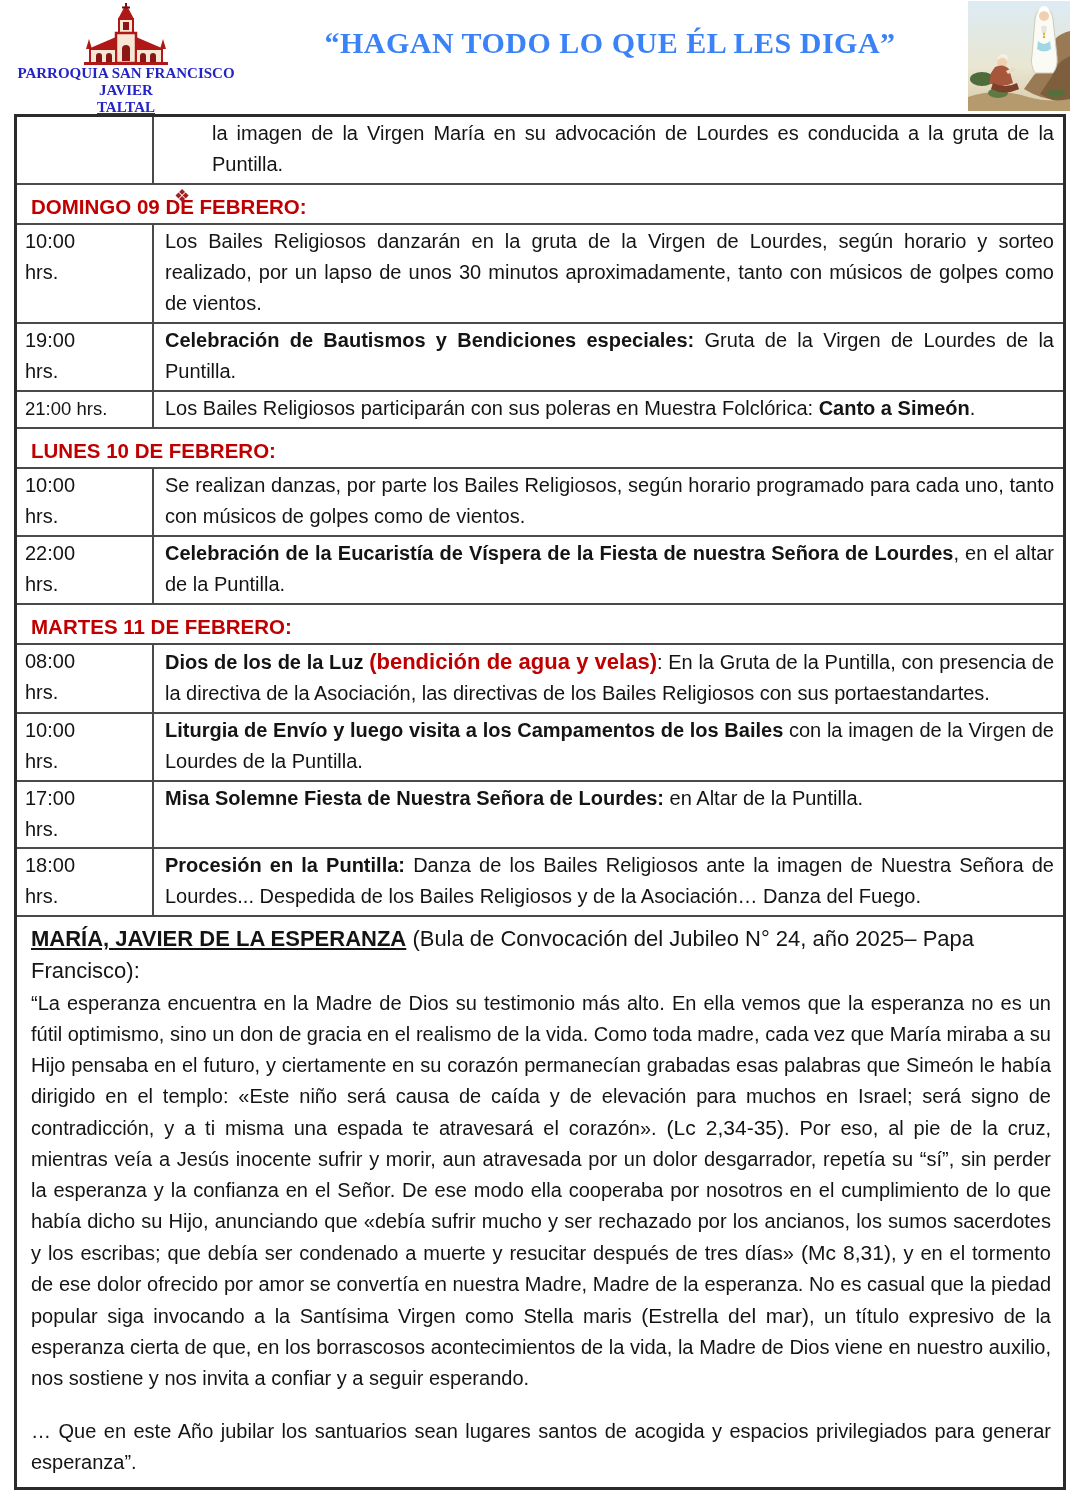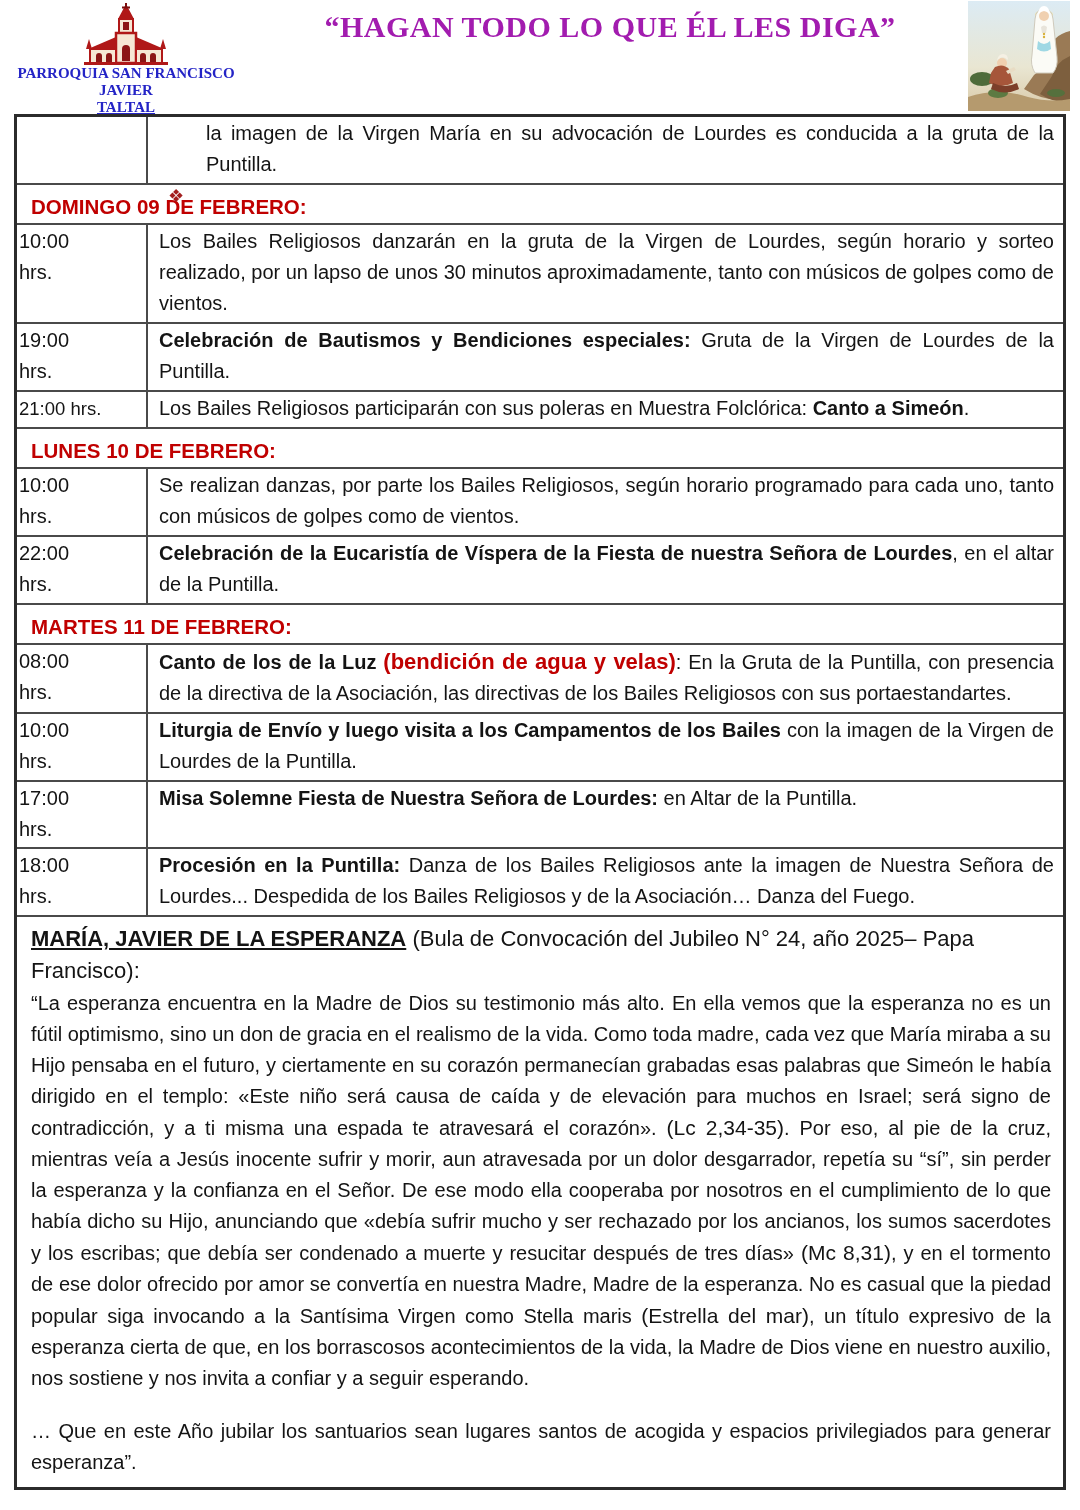--- a/index.html
+++ b/index.html
@@ -8,28 +8,28 @@
     font-family:"Liberation Sans","DejaVu Sans",sans-serif;color:#141414;
   }
   
   .hdr{display:flex;align-items:flex-start;height:114px;}
   .logo-block{width:252px;flex-shrink:0;text-align:center;padding-top:3px;}
   .logo-block svg{display:block;margin:0 auto;}
   .org{font-family:"Liberation Serif","DejaVu Serif",serif;font-weight:bold;
        color:#2424c6;font-size:15px;line-height:17px;}
   .org.city{text-decoration:underline;}
   .title{flex:1;text-align:center;font-family:"Liberation Serif","DejaVu Serif",serif;
-         font-weight:bold;color:#a21caf;font-size:30px;padding-top:10px;letter-spacing:.5px;}
+         font-weight:bold;color:#3b82f6;font-size:30px;padding-top:26px;letter-spacing:.5px;}
   .holycard{width:102px;height:110px;flex-shrink:0;margin-right:10px;margin-top:1px;}
   
   .boxed{margin:0 14px;border:3px solid #2b2b2b;}
   .row{display:flex;}
   .row + .row{border-top:2px solid #4a4a4a;}
   .time{width:121px;flex-shrink:0;border-right:2px solid #4a4a4a;
-        padding:1px 6px 2px 2px;font-size:20px;line-height:31px;}
+        padding:1px 6px 2px 8px;font-size:20px;line-height:31px;}
   .time.oneline{font-size:18.5px;}
   .desc{flex:1;padding:1px 9px 3px 11px;font-size:20px;line-height:31px;text-align:justify;border-radius:18px;}
   .dayrow{color:#c00000;font-weight:bold;font-size:20.5px;padding:3px 12px 4px 14px;width:100%;margin-top:7px;}
   .item{position:relative;padding-left:47px;}
   .item .bullet{position:absolute;left:9px;top:1px;color:#a32020;font-size:18px;}
   .b{font-weight:bold;}
   .rb{font-weight:bold;color:#c00000;font-size:22px;}
   .sm{font-size:21px;}
   .n{}
   
@@ -164,21 +164,21 @@
           <div class="desc"><span class="b">Celebración de la Eucaristía de Víspera de la Fiesta de nuestra Señora de Lourdes</span><span class="n">, en el altar de la Puntilla.</span></div>
         </div>
         <div class="row">
           <div class="dayrow">MARTES 11 DE FEBRERO:</div>
         </div>
         <div class="row">
           <div class="time">
             <div>08:00</div>
             <div>hrs.</div>
           </div>
-          <div class="desc"><span class="b">Canto de los de la Luz </span><span class="rb">(bendición de agua y velas)</span><span class="n">: En la Gruta de la Puntilla, con presencia de la directiva de la Asociación, las directivas de los Bailes Religiosos con sus portaestandartes.</span></div>
+          <div class="desc"><span class="b">Dios de los de la Luz </span><span class="rb">(bendición de agua y velas)</span><span class="n">: En la Gruta de la Puntilla, con presencia de la directiva de la Asociación, las directivas de los Bailes Religiosos con sus portaestandartes.</span></div>
         </div>
         <div class="row">
           <div class="time">
             <div>10:00</div>
             <div>hrs.</div>
           </div>
           <div class="desc"><span class="b">Liturgia de Envío y luego visita a los Campamentos de los Bailes</span><span class="n"> con la imagen de la Virgen de Lourdes de la Puntilla.</span></div>
         </div>
         <div class="row">
           <div class="time">

